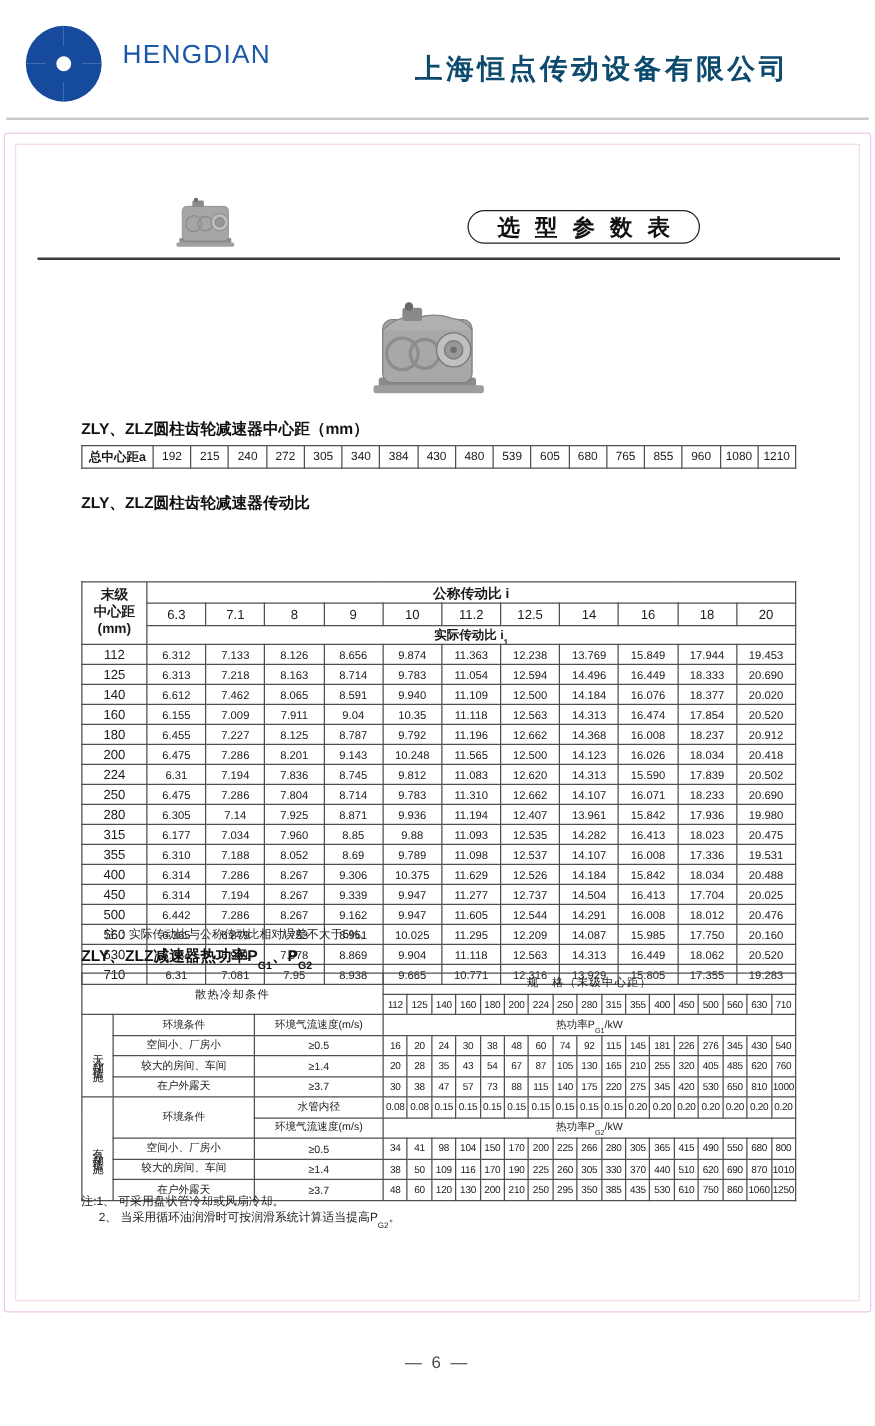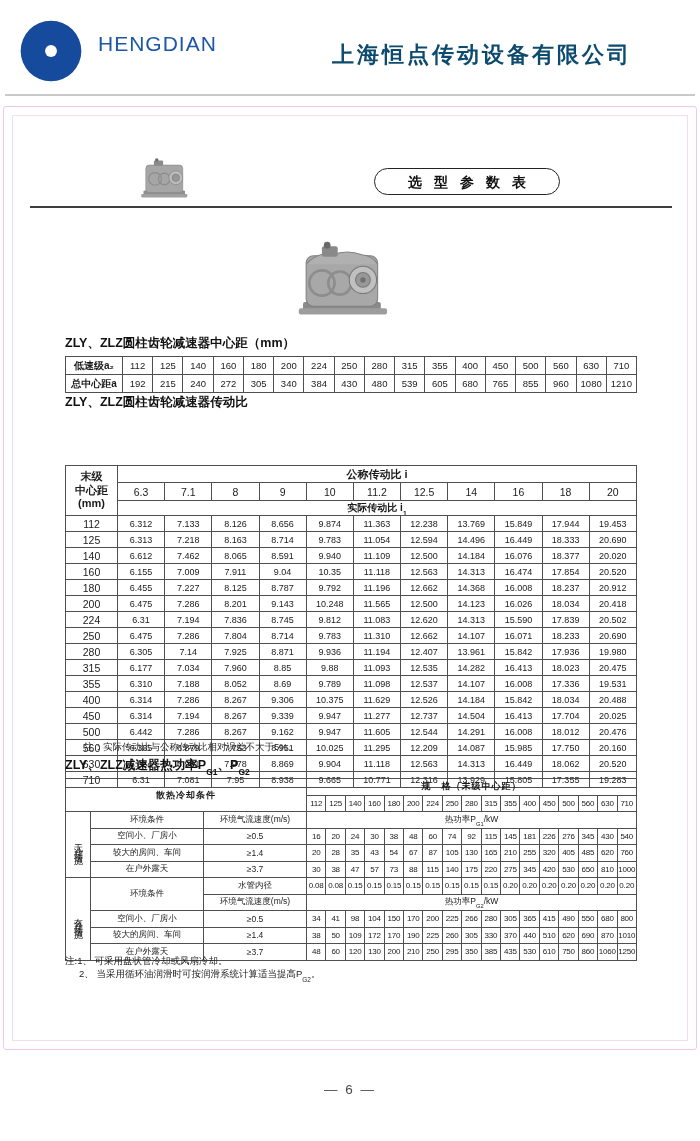--- a/index.html
+++ b/index.html
@@ -14,21 +14,21 @@
   .hdr-line{position:absolute;left:5px;right:5px;top:94px;height:2px;background:#c9c9c9;}
 
   
   .frame-outer{position:absolute;left:3px;right:3px;top:106px;height:942px;
                border:1px solid #f0c6ea;border-radius:3px;}
   .frame-inner{position:absolute;left:8px;right:8px;top:8px;bottom:8px;border:1px solid #f4dcf0;}
 
   
   .thumb{position:absolute;left:139px;top:157px;width:54px;height:45px;}
   .pill{position:absolute;left:374px;top:168px;width:186px;height:27px;border:1.5px solid #222;
-        border-radius:15px;text-align:center;line-height:27px;font-size:14px;font-weight:bold;
+        border-radius:15px;text-align:center;line-height:27px;font-size:18px;font-weight:bold;
         letter-spacing:12px;padding-left:12px;box-sizing:border-box;color:#111;font-family:Liberation Serif, serif;}
   .divider{position:absolute;left:30px;right:28px;top:206px;height:2px;background:#3d3d3d;}
   .photo{position:absolute;left:296px;top:241px;width:96px;height:82px;}
 
   
   .sec-title{position:absolute;left:65px;margin:0;font-size:12.5px;font-weight:bold;color:#111;white-space:nowrap;}
   #t1-title{top:335px;} #t2-title{top:394px;} #t3-title{top:757px;}
   .note{position:absolute;left:65px;font-size:9.5px;color:#222;white-space:nowrap;}
   #t2-note{top:741px;margin-left:19px;} #t3-note1{top:955px;} #t3-note2{top:968px;left:79px;}
   sub{font-size:0.68em;line-height:0;position:relative;top:0.25em;}
@@ -51,21 +51,21 @@
   #t2 .h2 td{height:17px;font-size:10.5px;}
   #t2 .h3 td{height:13px;font-size:10px;font-weight:bold;}
   #t2 .corner{font-size:10px;font-weight:bold;line-height:1.25;}
   #t2 .rh{font-size:10.5px;}
   .t2c0{width:52px;}
 
   
   #t3{top:778px;}
   #t3 td{height:15.5px;font-size:8px;letter-spacing:-0.2px;}
   #t3 .lbl{font-size:8.5px;letter-spacing:0;}
-  #t3 .bold{font-weight:bold;font-size:9px;letter-spacing:1px;}
+  #t3 .bold{font-weight:normal;font-size:9px;letter-spacing:1px;}
   #t3 .vert{writing-mode:vertical-rl;text-orientation:upright;font-size:9px;letter-spacing:3px;
             padding:2px 0;letter-spacing:3px;}
   .t3c0{width:25px;} .t3c1{width:113px;} .t3c2{width:103px;}
 
   
   .footer{position:absolute;left:0;right:0;top:1082px;text-align:center;font-size:13.5px;
           color:#4a4a4a;letter-spacing:2px;}
 </style>
 </head>
 <body>
@@ -118,40 +118,20 @@
     <circle cx="63" cy="37" r="7" fill="#989898" stroke="#787878"></circle>
     <circle cx="63" cy="37" r="2.5" fill="#707070"></circle>
   </svg>
 
   <h2 class="sec-title" id="t1-title">ZLY、ZLZ圆柱齿轮减速器中心距（mm）</h2>
   <table id="t1">
     <colgroup>
         <col class="t1c0">
       </colgroup>
     <tbody>
-        <tr>
-          <td class="rh">低速级a₂</td>
-          <td>112</td>
-          <td>125</td>
-          <td>140</td>
-          <td>160</td>
-          <td>180</td>
-          <td>200</td>
-          <td>224</td>
-          <td>250</td>
-          <td>280</td>
-          <td>315</td>
-          <td>355</td>
-          <td>400</td>
-          <td>450</td>
-          <td>500</td>
-          <td>560</td>
-          <td>630</td>
-          <td>710</td>
-        </tr>
         <tr>
           <td class="rh">总中心距a</td>
           <td>192</td>
           <td>215</td>
           <td>240</td>
           <td>272</td>
           <td>305</td>
           <td>340</td>
           <td>384</td>
           <td>430</td>
@@ -589,21 +569,21 @@
           <td>550</td>
           <td>680</td>
           <td>800</td>
         </tr>
       <tr>
         <td class="lbl">较大的房间、车间</td>
         <td class="lbl">≥1.4</td>
       <td>38</td>
           <td>50</td>
           <td>109</td>
-          <td>172</td>
+          <td>116</td>
           <td>170</td>
           <td>190</td>
           <td>225</td>
           <td>260</td>
           <td>305</td>
           <td>330</td>
           <td>370</td>
           <td>440</td>
           <td>510</td>
           <td>620</td>

